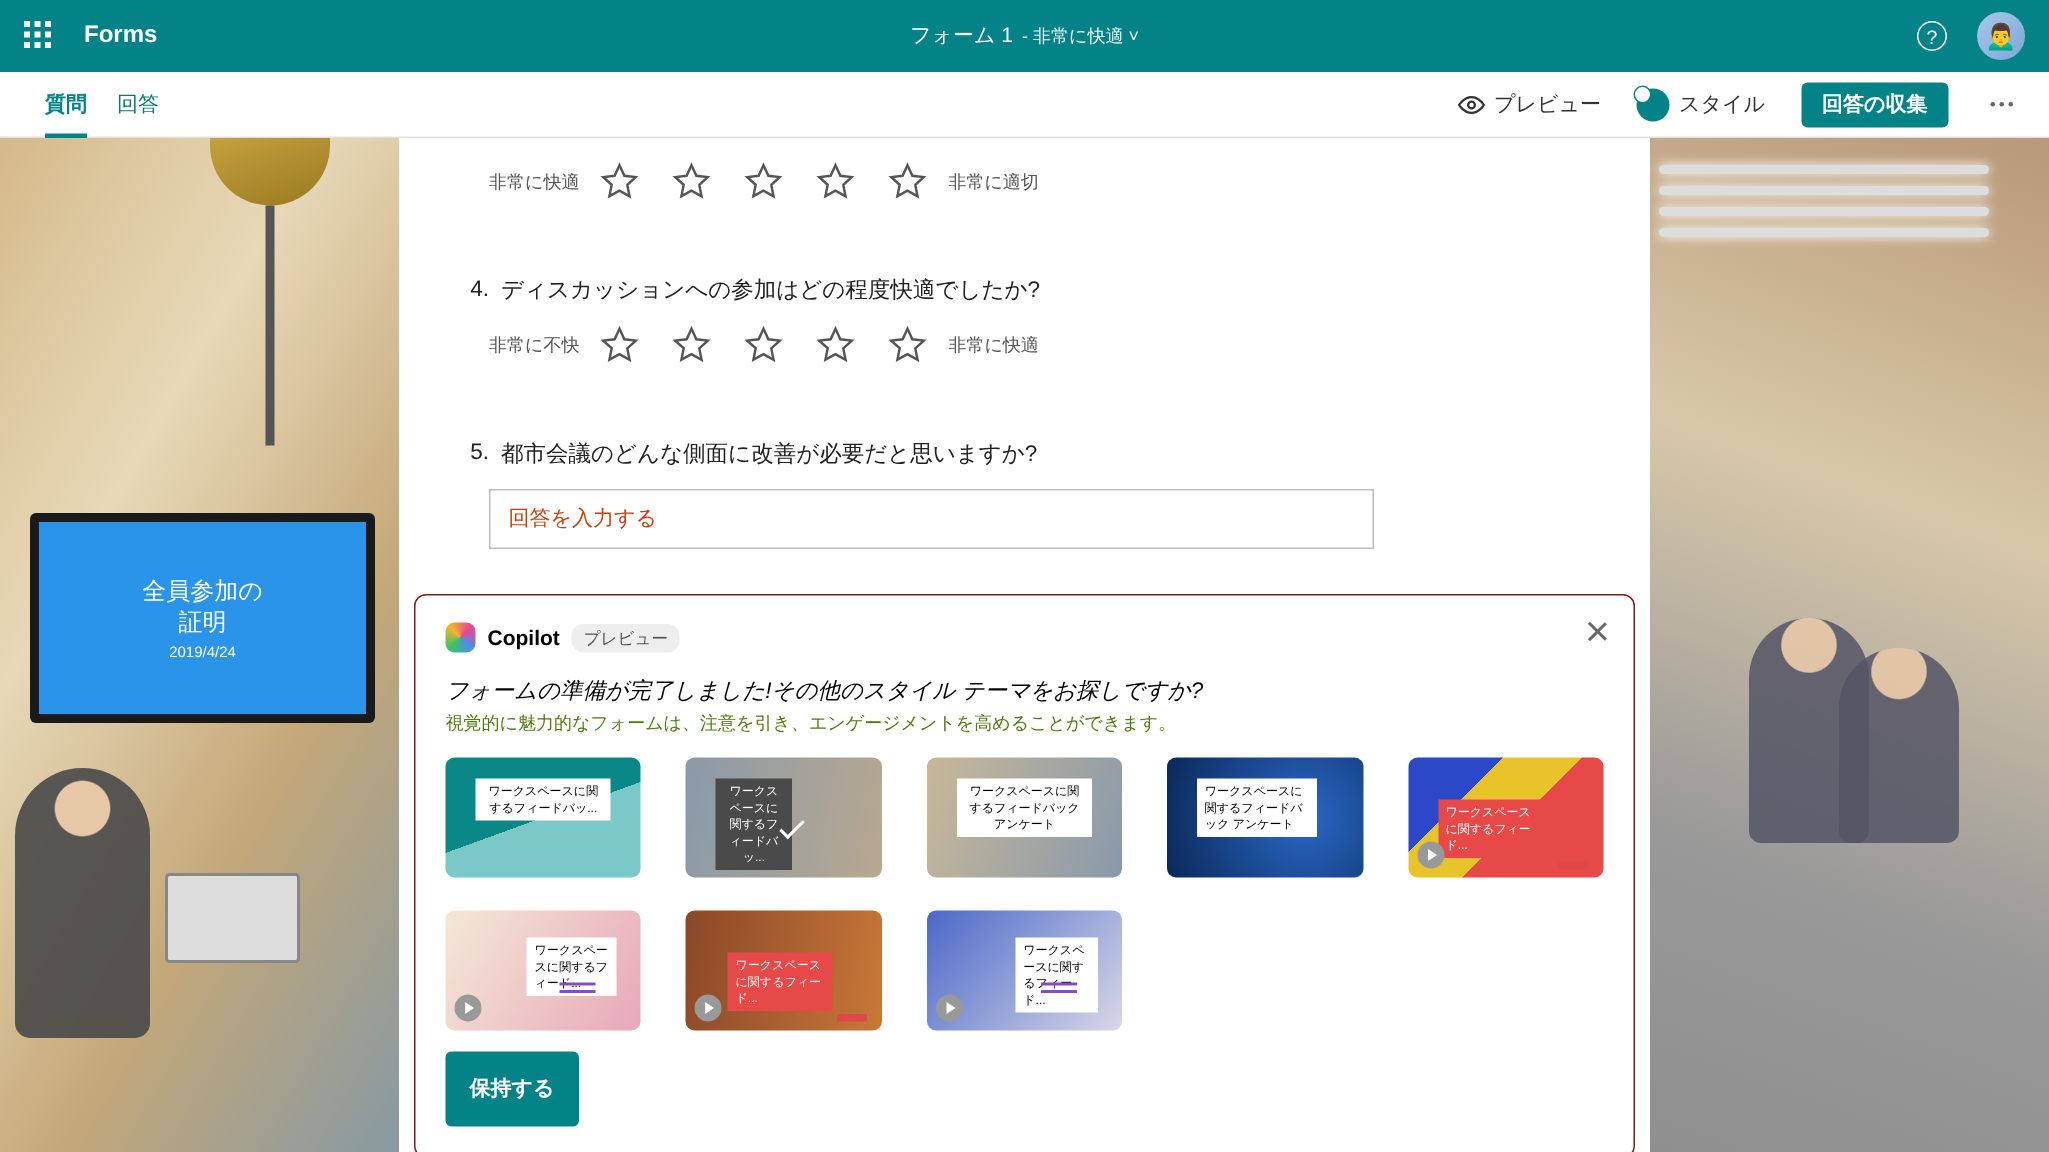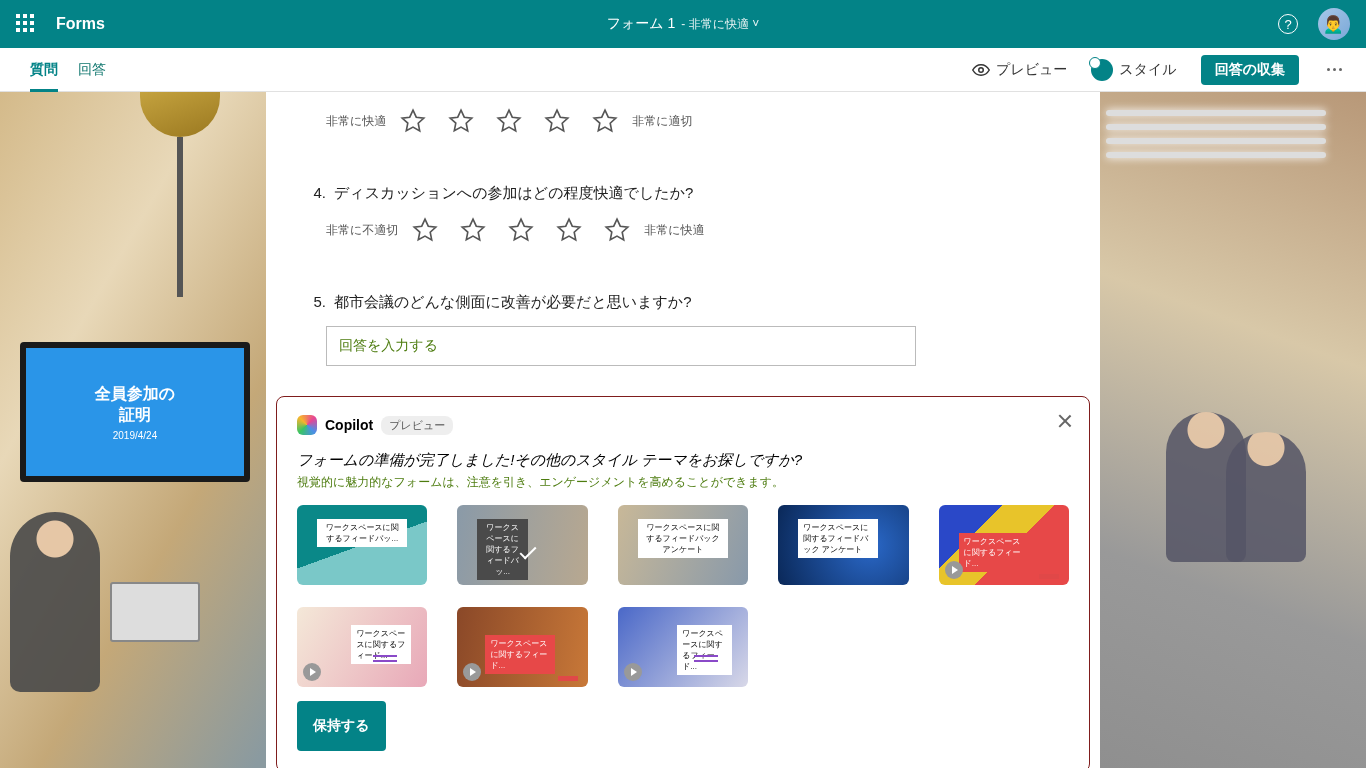--- a/index.html
+++ b/index.html
@@ -31,21 +31,21 @@
   .canvas { height: calc(768px - 92px); position: relative; background: #888;}
   .bg-left { position:absolute; left:0; top:0; width:50%; height:100%; background: linear-gradient(120deg,#d4ba8a 0%, #e8d8b8 20%, #c4a878 40%, #8a9aa0 60%); }
   .bg-right { position:absolute; right:0; top:0; width:50%; height:100%; background: linear-gradient(200deg,#b89878 0%, #d8c8a8 30%, #999 60%, #888 100%); }
   
   
   .lamp { position:absolute; left:140px; top:0; }
   .lamp .shade { width:80px; height:45px; background: linear-gradient(160deg,#c4a23e,#9a7820); border-radius: 0 0 40px 40px; }
   .lamp .stem { width:6px; height:160px; background:#555; margin:0 auto;}
   .screen1 { position:absolute; left:20px; top:250px; width:230px; height:140px; background:#1a1a1a; border-radius:4px; padding:6px;}
   .screen1-inner { background:#2a95e8; width:100%; height:100%; display:flex; flex-direction:column; align-items:center; justify-content:center; color:#fff;}
-  .screen1-inner .t { font-size:16px; font-weight:700;}
+  .screen1-inner .t { font-size:16px; font-weight:400;}
   .screen1-inner .d { font-size:10px; margin-top:4px;}
   .laptop { position:absolute; left:110px; top:490px; width:90px; height:60px; background:#ddd; border:2px solid #888; border-radius:3px;}
   .person-left { position:absolute; left:10px; top:420px; width:90px; height:180px; background: radial-gradient(circle at 50% 15%, #e8c8a8 18px, transparent 19px), #4a4a4a; border-radius: 45px 45px 10px 10px; opacity:.9;}
   .people-right { position:absolute; right:20px; top:300px; width:180px; height:300px; }
   .people-right .p { width:80px; height:150px; background: radial-gradient(circle at 50% 12%, #e8c8a8 18px, transparent 19px), #556; border-radius: 40px 40px 8px 8px; margin-top:20px; display:inline-block; opacity:.85;}
   .ceiling { position:absolute; right:40px; top:10px; width:220px; height:80px;}
   .ceiling .bar{ height:6px; background:#ddd; margin:8px 0; border-radius:3px; box-shadow:0 0 8px #fff;}
 
   .form-card { position:absolute; left:50%; transform:translateX(-50%); top:0; width:834px; background:#fff; padding: 0 40px 20px 40px; }
   .q { margin-top: 16px; }
@@ -191,21 +191,21 @@
         <span>非常に適切</span>
       </div>
     </div>
 
     <div class="q" style="margin-top:50px;">
       <div class="q-line">
         <span class="q-num">4.</span>
         <span>ディスカッションへの参加はどの程度快適でしたか?</span>
       </div>
       <div class="rating-row">
-        <span>非常に不適切</span>
+        <span>非常に不快</span>
         <div class="star"><svg viewBox="0 0 24 24">
               <path d="M12 2l3 6.5 7 .8-5.2 4.8 1.4 7-6.2-3.5L5.8 21l1.4-7L2 9.3l7-.8z"></path>
             </svg></div>
         <div class="star"><svg viewBox="0 0 24 24">
               <path d="M12 2l3 6.5 7 .8-5.2 4.8 1.4 7-6.2-3.5L5.8 21l1.4-7L2 9.3l7-.8z"></path>
             </svg></div>
         <div class="star"><svg viewBox="0 0 24 24">
               <path d="M12 2l3 6.5 7 .8-5.2 4.8 1.4 7-6.2-3.5L5.8 21l1.4-7L2 9.3l7-.8z"></path>
             </svg></div>
         <div class="star"><svg viewBox="0 0 24 24">
@@ -217,21 +217,21 @@
         <span>非常に快適</span>
       </div>
     </div>
 
     <div class="q" style="margin-top:50px;">
       <div class="q-line">
         <span class="q-num">5.</span>
         <span>都市会議のどんな側面に改善が必要だと思いますか?</span>
       </div>
       <div class="text-input">
-        <span style="color:#4d7c0f;text-align:right;">回答を入力する</span>
+        <span style="color:#c2410c;text-align:right;">回答を入力する</span>
       </div>
     </div>
 
     <div class="copilot-panel">
       <div class="cp-head">
         <div class="cp-logo"></div>
         <span class="cp-name">Copilot</span>
         <span class="cp-preview">プレビュー</span>
       </div>
       <div class="cp-close"></div>

